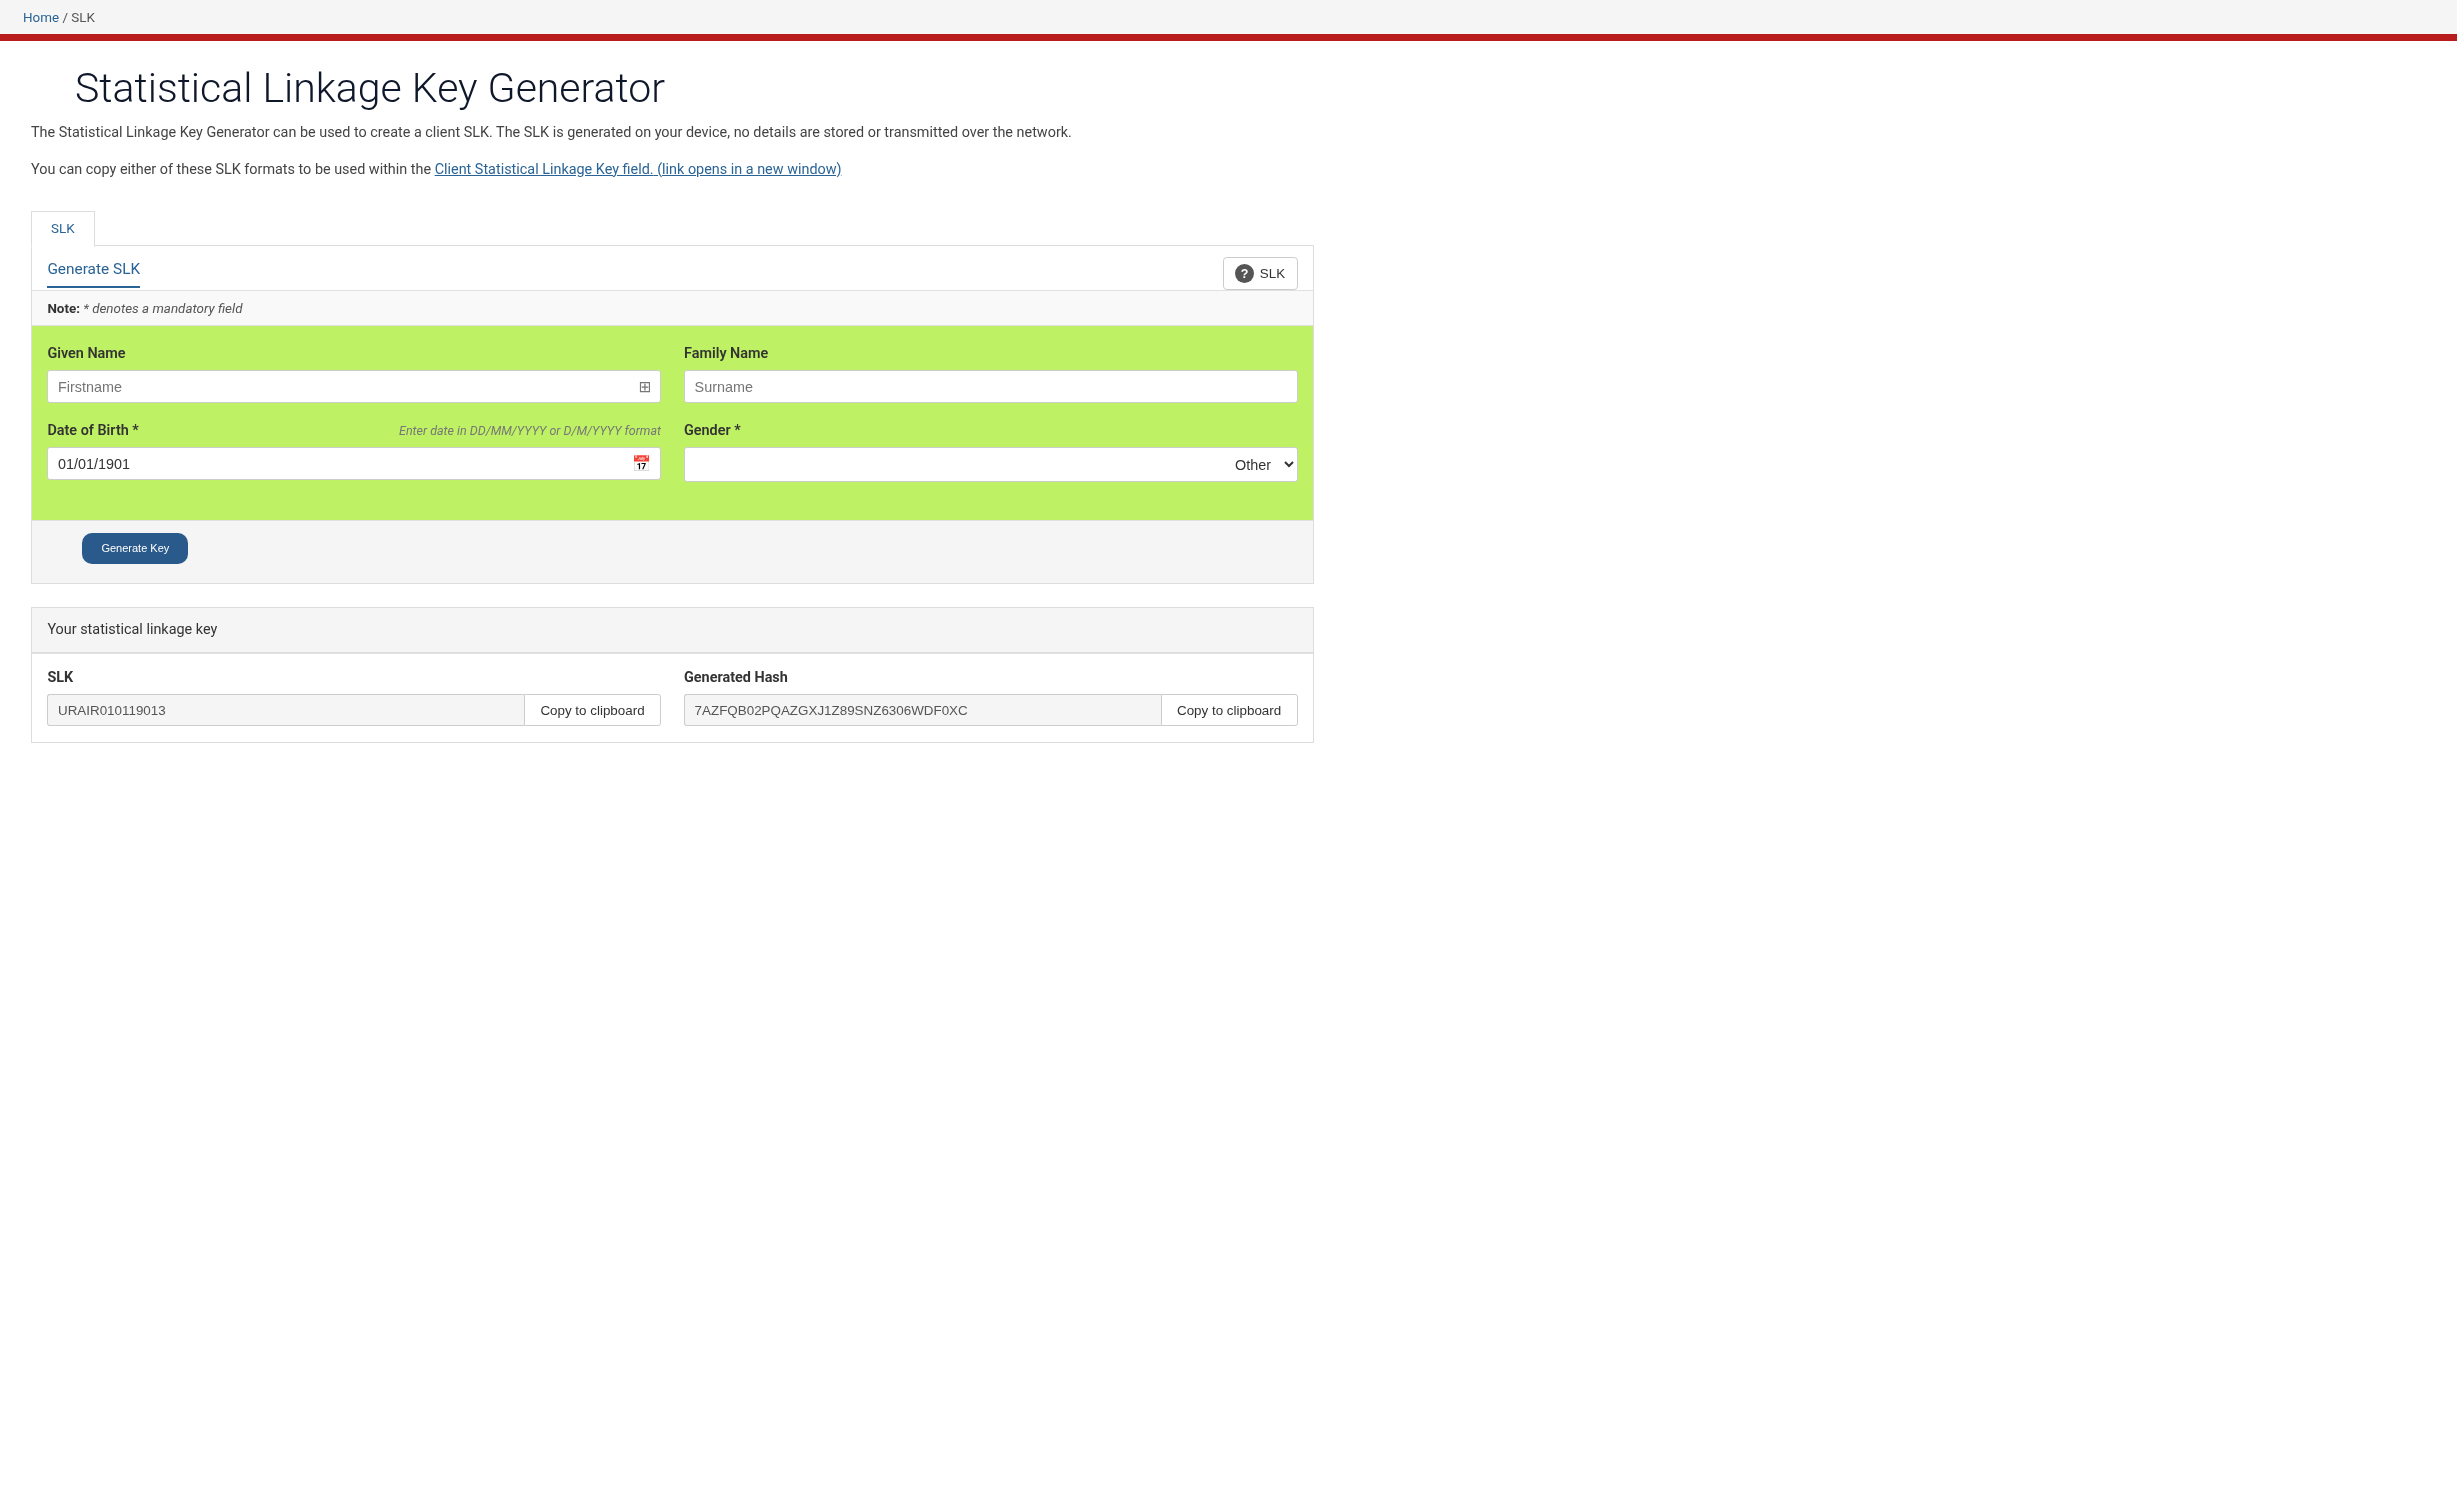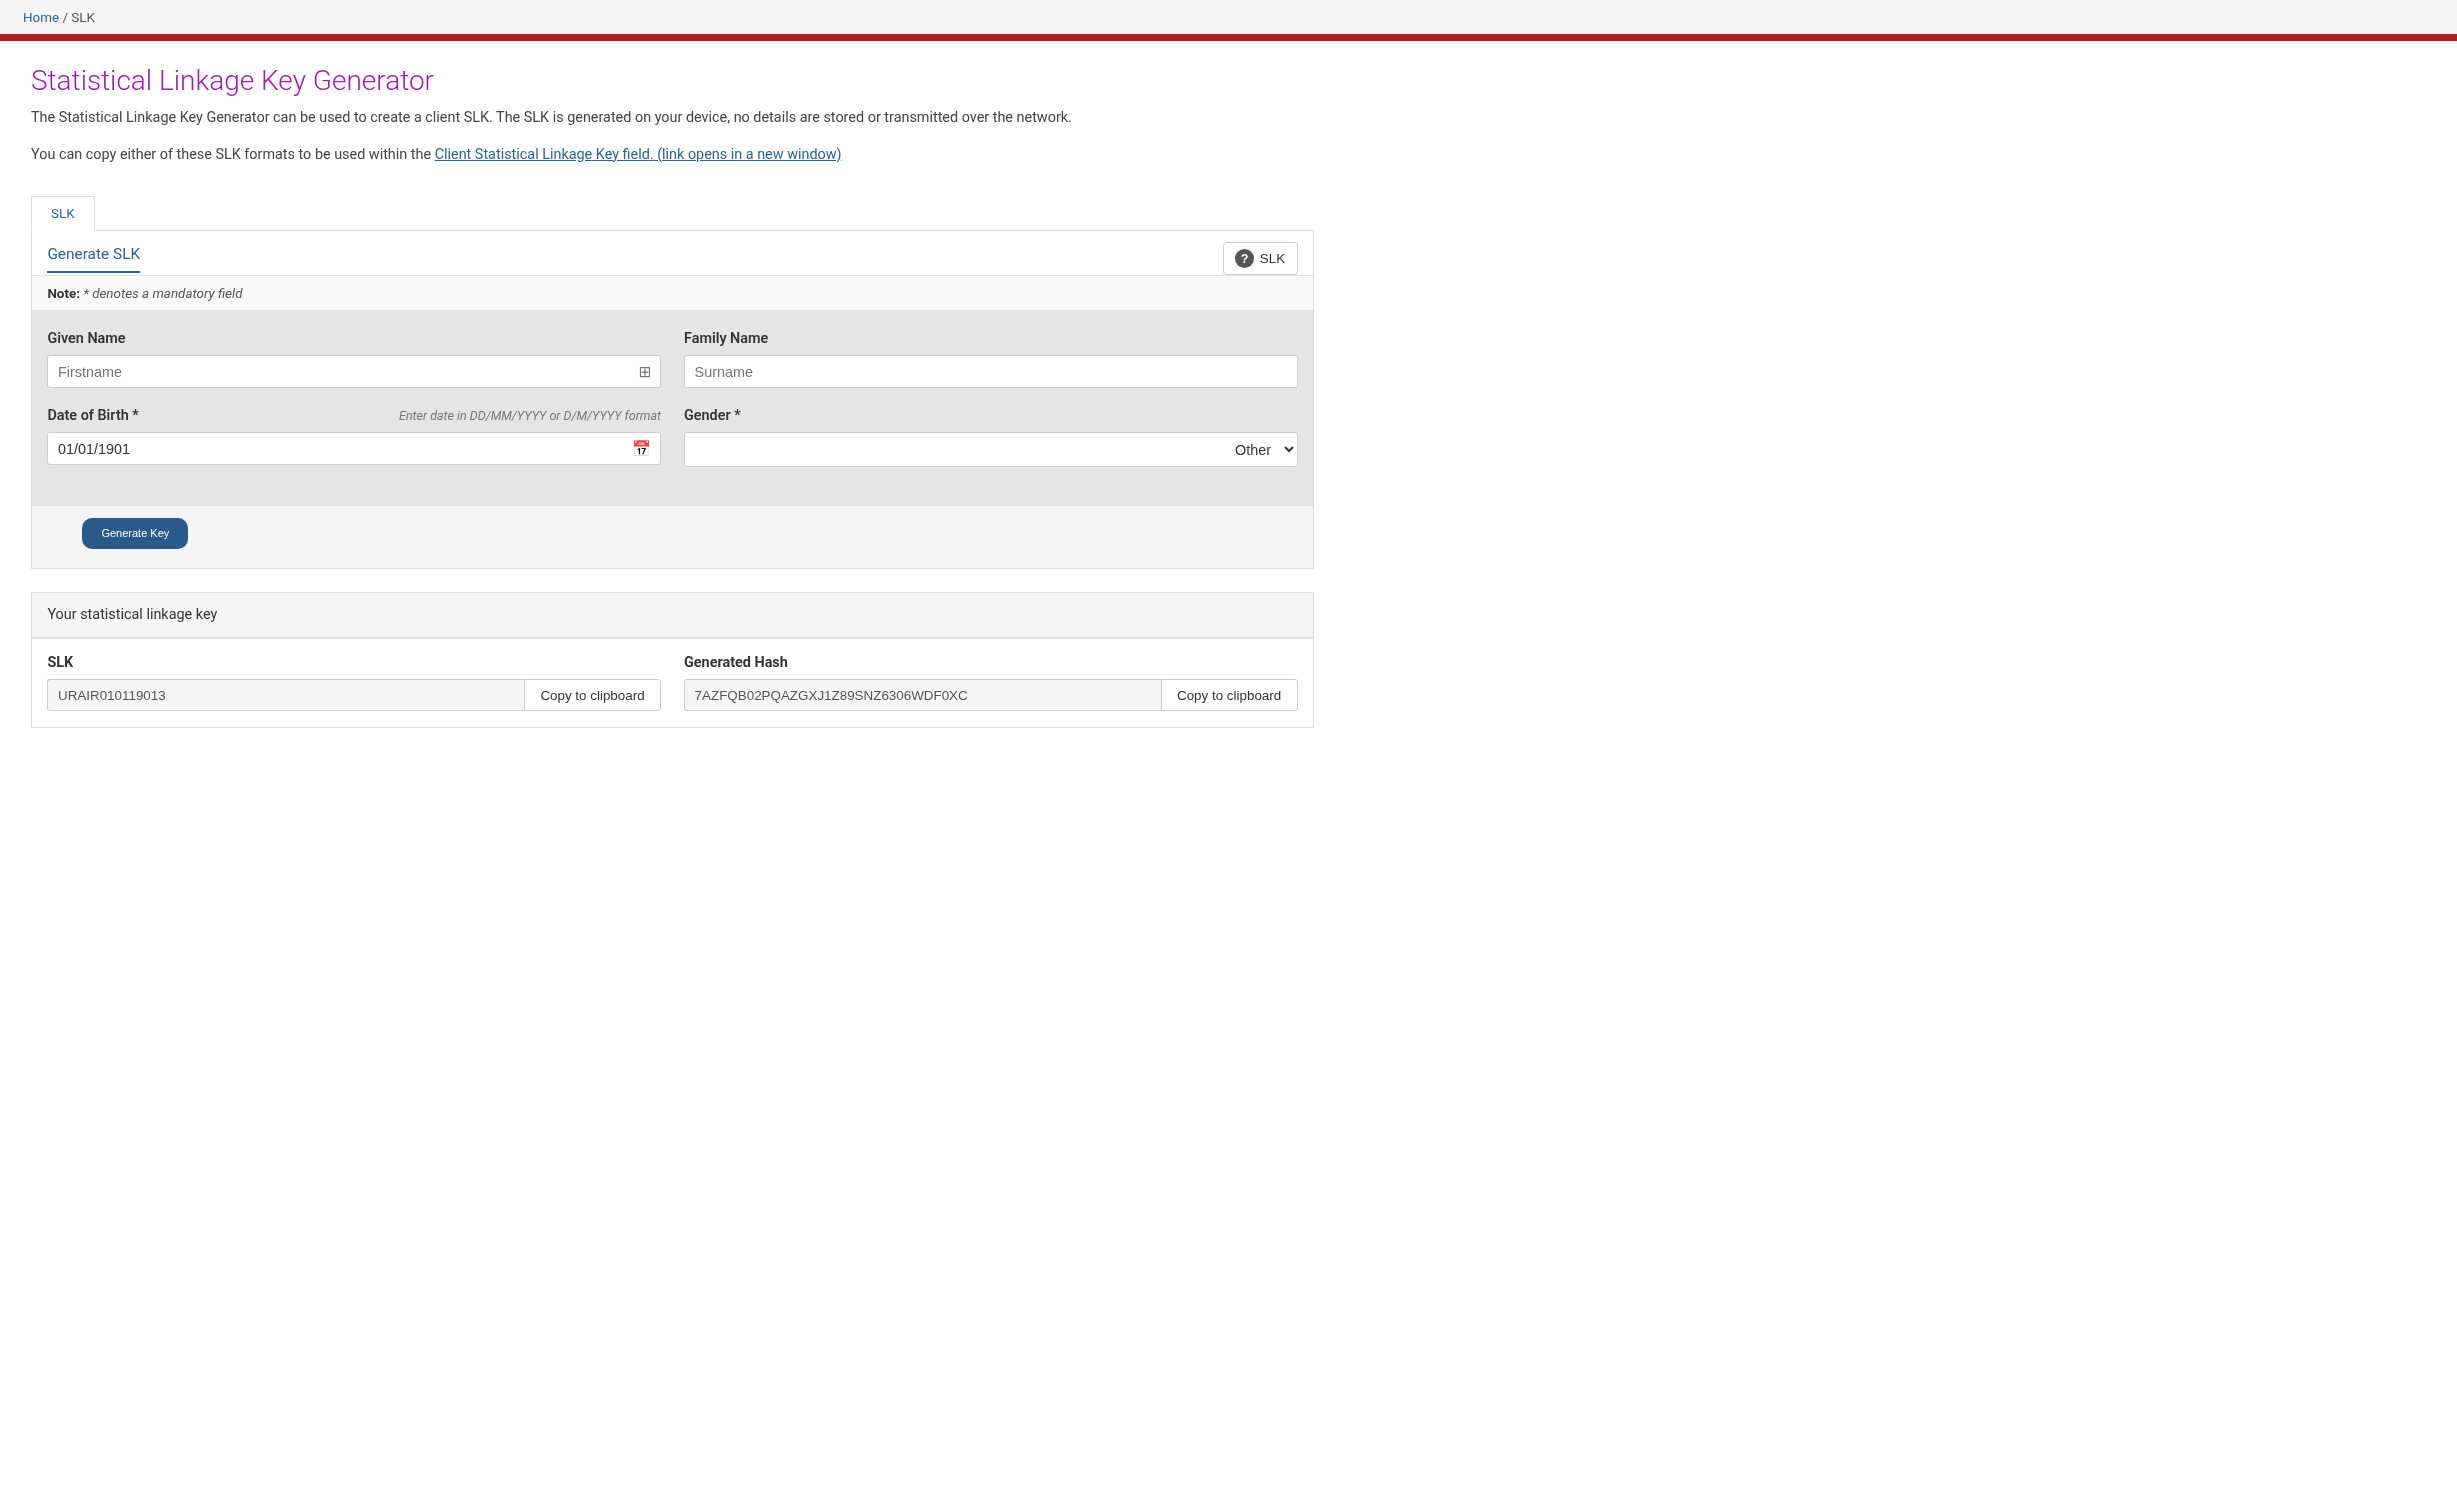--- a/index.html
+++ b/index.html
@@ -18,24 +18,25 @@
     }
     .breadcrumb-bar a {
       color: #2a6496;
       text-decoration: none;
     }
     .main-content {
       padding: 23px 31px;
       max-width: 1345px;
     }
     .page-title {
-      font-size: 28px;
+      font-size: 41px;
       font-weight: 300;
-      color: #a21caf;
+      color: #0f172a;
       margin-bottom: 9.6px;
+      margin-left: 44px;
     }
     .page-description {
       font-size: 14.4px;
       color: #444;
       margin-bottom: 17.3px;
       line-height: 1.5;
     }
     .copy-formats-text {
       font-size: 14.4px;
       color: #444;
@@ -127,21 +128,21 @@
       background: #f9f9f9;
       padding: 9.6px 15.4px;
       font-size: 13.4px;
       color: #555;
       border-bottom: 1px solid #e0e0e0;
     }
     .note-bar strong { color: #333; }
     .note-bar em { font-style: italic; }
     .form-section {
       padding: 19px 15.4px;
-      background: #e5e5e5;
+      background: #bef264;
     }
     .form-row {
       display: grid;
       grid-template-columns: 1fr 1fr;
       gap: 23px;
       margin-bottom: 19px;
     }
     .form-group label {
       display: block;
       font-weight: 600;

